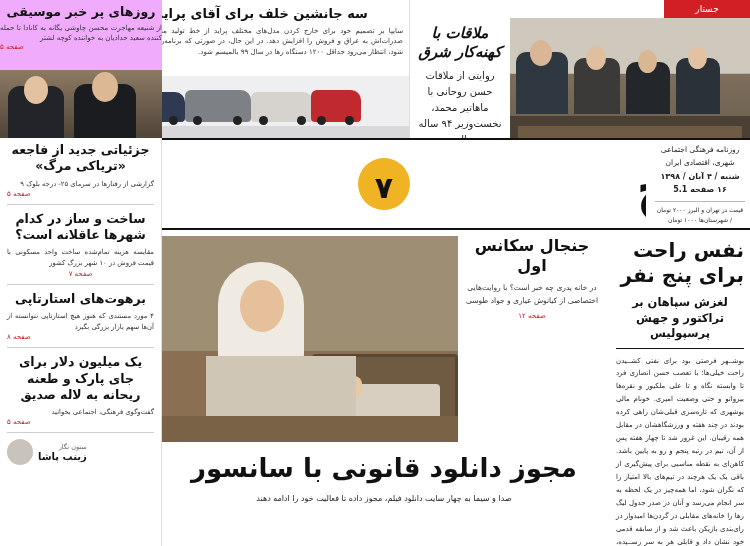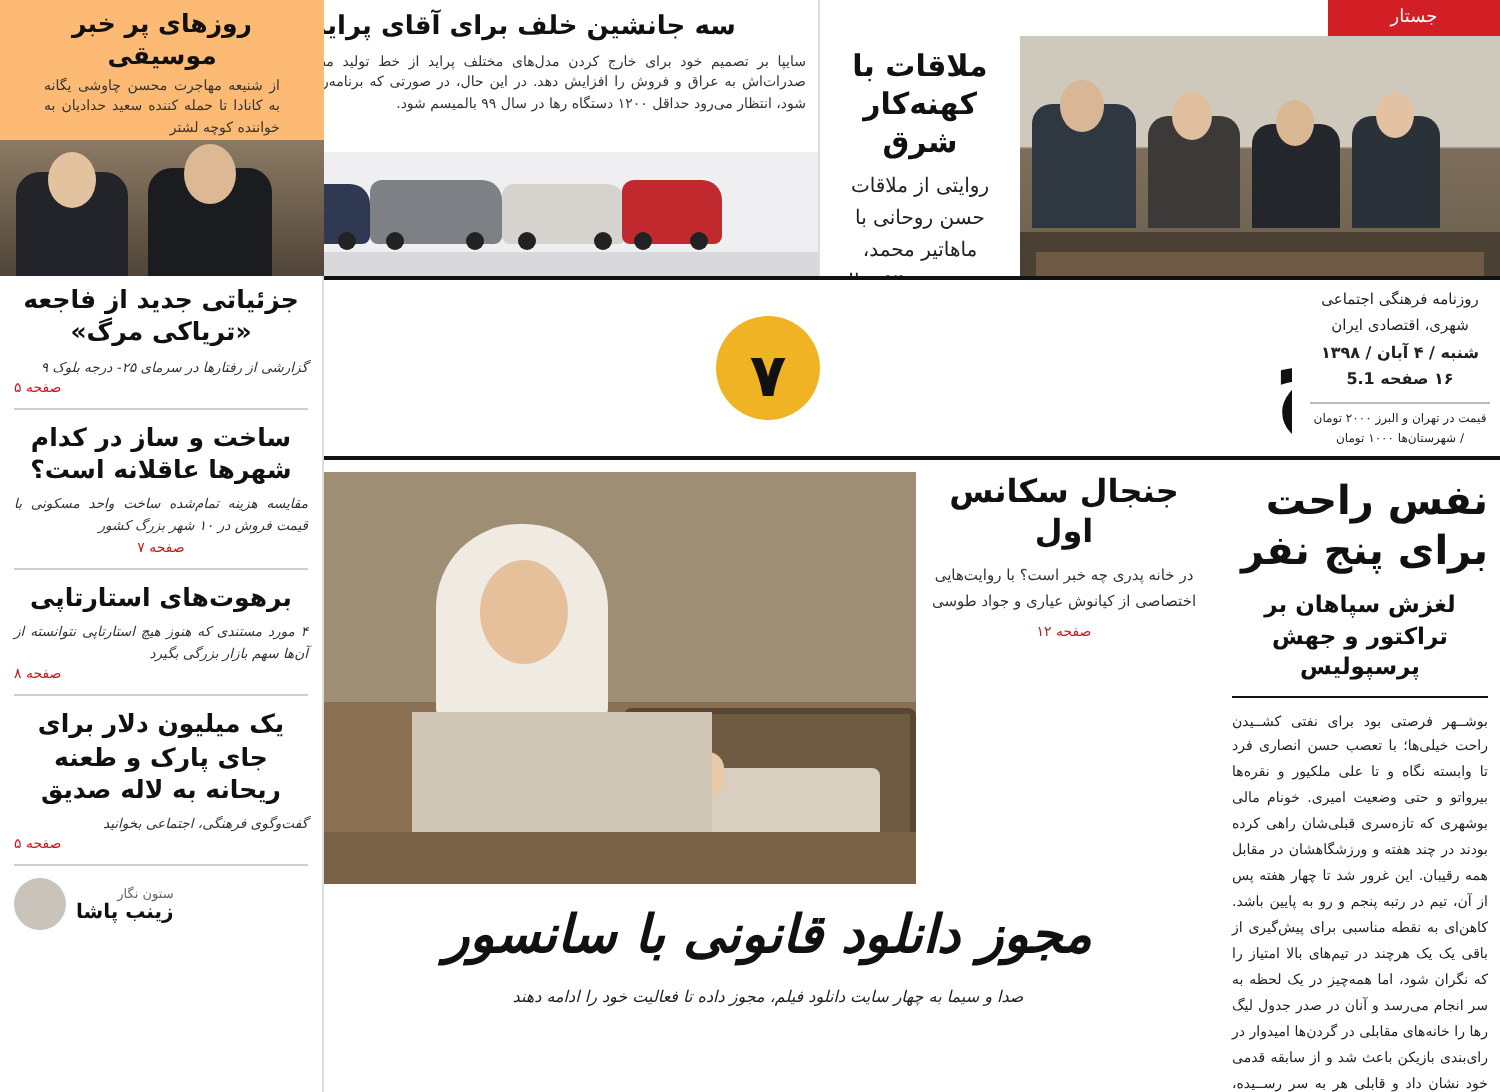--- a/index.html
+++ b/index.html
@@ -22,31 +22,31 @@
   .corner{position:absolute;top:0;right:0;width:86px;height:18px;background:#d21f26;}
   .corner span{display:block;color:#fff;font-size:9px;text-align:center;line-height:18px;letter-spacing:1px;}
 
   
   .photo{background:#b9b2a8;overflow:hidden;position:relative;}
   .photo .ph-inner{position:absolute;inset:0;}
 
   
   #top-right-photo{top:18px;right:0;width:240px;height:120px;}
   #mol-title{top:18px;right:240px;width:100px;height:120px;background:#fff;padding:6px 6px 0 6px;}
-  #mol-title .hdline{font-size:15px;text-align:center;}
+  #mol-title .hdline{font-size:15px;text-align:center;font-style:italic;}
   #mol-sub{font-size:10px;text-align:center;margin-top:6px;color:#222;line-height:1.6;}
 
   
   #center-top{top:0;right:340px;width:296px;height:138px;background:#fff;border-right:1px solid #ddd;border-left:1px solid #ddd;padding:4px 6px;}
   #center-top .hdline{font-size:13px;text-align:center;margin-top:2px;}
   #center-top .sub{font-size:7px;text-align:justify;margin-top:4px;}
   #cars{position:absolute;bottom:0;right:0;left:0;height:62px;background:#efeff1;}
 
   
-  #top-left{top:0;right:588px;width:162px;height:138px;background:#fdba74;padding:4px 22px;}
+  #top-left{top:0;right:588px;width:162px;height:138px;background:#f0abfc;padding:4px 0;}
   #top-left .hdline{font-size:12.5px;text-align:center;color:#111;}
   #top-left .sub{font-size:7px;text-align:justify;margin-top:3px;}
   #music-photo{position:absolute;bottom:0;right:0;left:0;height:68px;background:#6b5a4a;overflow:hidden;}
 
   
   #masthead{top:138px;right:0;width:750px;height:92px;background:#fff;border-top:2px solid #111;border-bottom:2px solid #111;}
   #mast-right{position:absolute;top:0;right:0;width:100px;height:76px;padding:4px 5px;box-sizing:border-box;text-align:center;}
   #mast-right div{font-size:7.5px;line-height:1.7;color:#222;}
   #mast-right .bold{font-weight:bold;font-size:8px;}
   #logo{position:absolute;top:2px;right:104px;width:330px;height:86px;}
@@ -59,29 +59,29 @@
   #col-right h1{margin:2px 0 2px;font-size:20px;line-height:1.25;font-weight:bold;color:#111;}
   #col-right h2{margin:7px 0 0;font-size:11.5px;line-height:1.35;text-align:center;font-weight:bold;color:#111;}
   #col-right .body{font-size:7px;line-height:1.85;text-align:justify;margin-top:6px;color:#222;}
 
   
   #center-col{top:232px;right:140px;width:452px;height:314px;background:#fff;box-sizing:border-box;padding:3px 4px;}
   #jam-title{position:absolute;top:236px;right:148px;width:140px;text-align:center;}
   #jam-title .hdline{font-size:16px;color:#111;}
   #jam-title .sub{font-size:7.5px;margin-top:6px;line-height:1.7;text-align:center;}
   #mainphoto{position:absolute;top:236px;right:292px;width:296px;height:206px;background:#8d7f6d;overflow:hidden;}
-  #bighead{position:absolute;top:452px;right:146px;width:440px;text-align:center;font-style:italic;}
+  #bighead{position:absolute;top:452px;right:146px;width:440px;text-align:center;}
   #bighead .hdline{font-size:26px;color:#111;}
   #bighead .sub{font-size:8px;margin-top:8px;color:#222;}
 
   
   #col-left{top:138px;left:0;width:162px;height:408px;background:#fff;padding:4px 7px;box-sizing:border-box;border-right:1px solid #ddd;}
   .lblk{padding-bottom:6px;margin-bottom:6px;border-bottom:1px solid #cfcfcf;}
   .lblk h3{margin:0;font-size:12.5px;line-height:1.3;text-align:center;font-weight:bold;color:#111;}
-  .lblk p{margin:4px 0 0;font-size:6.8px;line-height:1.65;text-align:justify;color:#333;font-style:italic;}
+  .lblk p{margin:4px 0 0;font-size:6.8px;line-height:1.65;text-align:justify;color:#333;}
   #kolumn{margin-top:4px;}
   #kolumn .k-head{display:flex;align-items:center;gap:5px;flex-direction:row-reverse;}
   #kolumn .k-av{width:26px;height:26px;border-radius:50%;background:#c9c3bb;flex:0 0 26px;}
   #kolumn .k-name{font-size:10px;font-weight:bold;color:#111;}
   #kolumn .k-role{font-size:6.5px;color:#666;}
   #kolumn p{margin:4px 0 0;font-size:6.8px;line-height:1.65;text-align:justify;color:#333;}
 
   
   .face{position:absolute;border-radius:50%;}
   .car{position:absolute;border-radius:6px 10px 4px 4px;}

